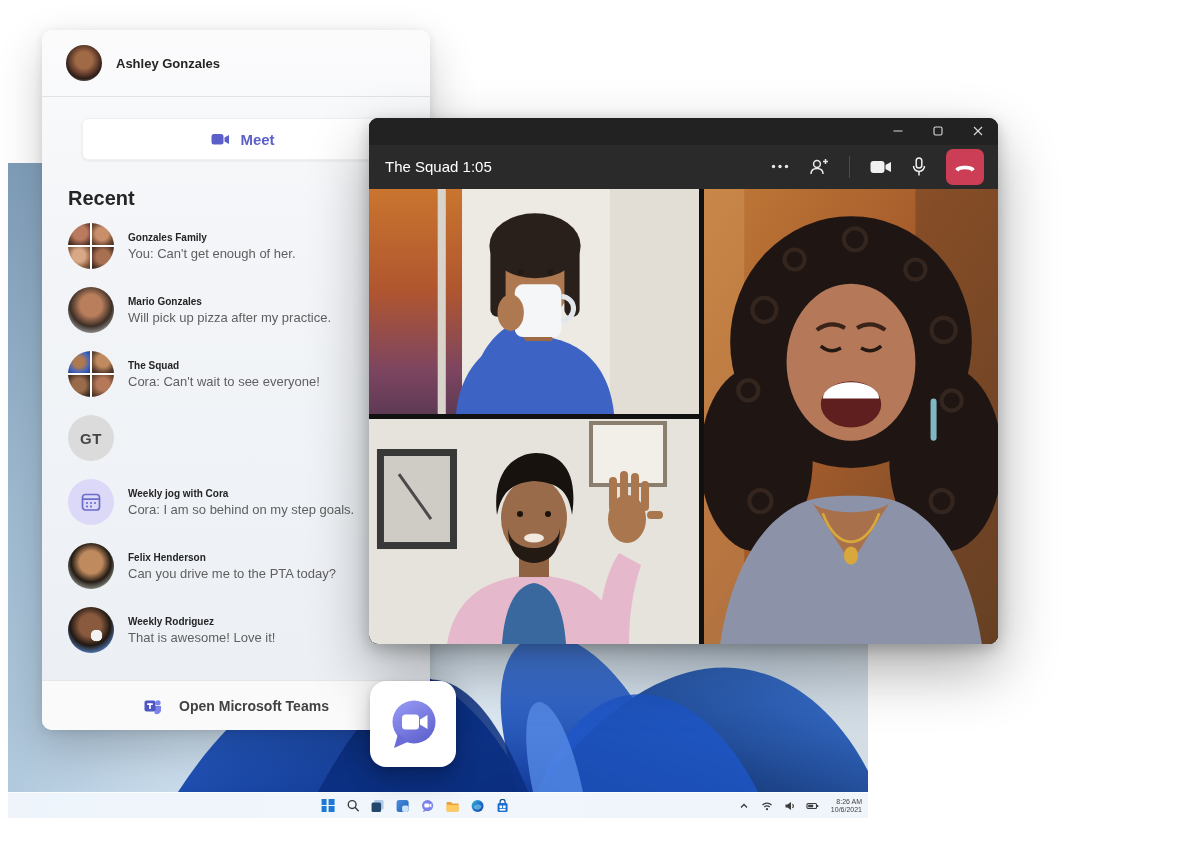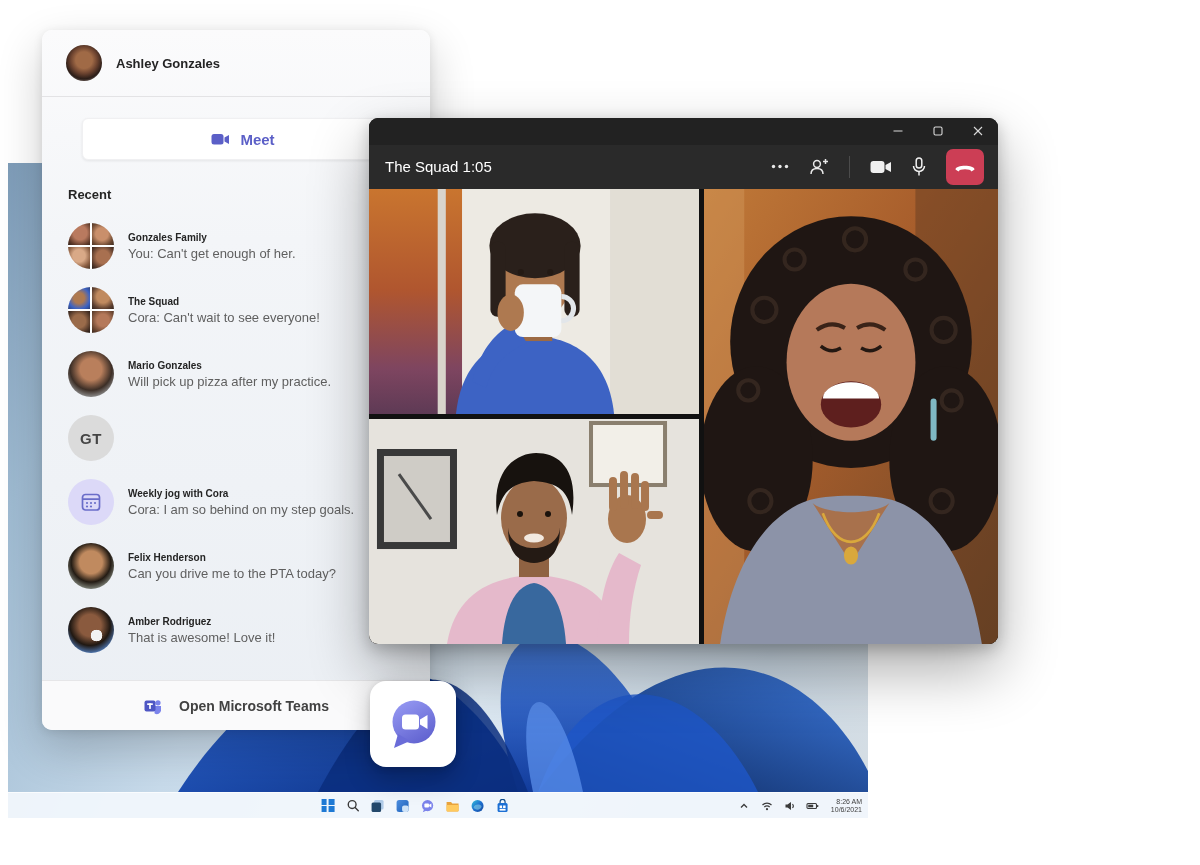--- a/index.html
+++ b/index.html
@@ -27,21 +27,21 @@
     border-radius:10px; box-shadow:0 18px 46px rgba(0,0,0,0.20), 0 2px 10px rgba(0,0,0,0.10); }
   .cp-header { height:67px; display:flex; align-items:center; gap:14px; padding:0 24px;
     border-bottom:1px solid #E3E3E5; }
   .cp-avatar { width:36px; height:36px; border-radius:50%;
     background:radial-gradient(circle at 50% 42%, #A06A46 0 30%, #6E4430 48%, #2B1D18 68%, #D9D0C6 100%); }
   .cp-name { font-size:13px; font-weight:bold; color:#242424; }
   .cp-actions { display:flex; gap:24px; padding:21px 26px 10px;margin-left:14px; }
   .cp-btn { flex:1; height:42px; background:#fff; border:1px solid #F0F0F2; border-radius:6px;
     display:flex; align-items:center; justify-content:center; gap:10px;
     color:#5B5FC7; font-size:15px; font-weight:bold; box-shadow:0 1px 3px rgba(0,0,0,0.08); cursor:pointer; }
-  .cp-recent { margin:17px 0 12px; padding:0 26px; font-size:13px; font-weight:bold; color:#252525; }
+  .cp-recent { margin:17px 0 4px; padding:0 26px; font-size:20px; font-weight:bold; color:#252525; }
   .cp-list { }
   .cp-item { height:64px; display:flex; align-items:center; gap:14px; padding:0 26px; cursor:pointer; }
   .cp-item .txt { display:flex; flex-direction:column; gap:3px; }
   .cp-title { font-size:10px; font-weight:bold; color:#242424; }
   .cp-sub { font-size:13px; color:#5F5F5F; }
   .av { width:46px; height:46px; border-radius:50%; flex:0 0 46px; overflow:hidden; position:relative; }
   .av-collage { display:grid; grid-template-columns:1fr 1fr; grid-template-rows:1fr 1fr; gap:2px; background:#fff; }
   .av-collage i { display:block; }
   .av-initials { background:#DBDBDB; display:flex; align-items:center; justify-content:center;
     font-size:15px; font-weight:bold; color:#454545; letter-spacing:0.5px; }
@@ -235,37 +235,37 @@
           <i style="background:radial-gradient(circle at 50% 40%,#D9A987 0 36%,#8A5E42 70%,#4A3526 100%)"></i>
           <i style="background:radial-gradient(circle at 50% 45%,#A87050 0 40%,#55382A 75%,#241812 100%)"></i>
         </div>
         <div class="txt">
           <div class="cp-title">Gonzales Family</div>
           <div class="cp-sub">You: Can't get enough of her.</div>
         </div>
       </div>
 
       <div class="cp-item">
+        <div class="av" style="background:radial-gradient(circle at 50% 40%,#B97F5C 0 30%,#3C2E26 58%,#8E8E8E 78%,#D6D6D6 100%)"></div>
+        <div class="txt">
+          <div class="cp-title">Mario Gonzales</div>
+          <div class="cp-sub">Will pick up pizza after my practice.</div>
+        </div>
+      </div>
+
+      <div class="cp-item">
         <div class="av av-collage">
           <i style="background:radial-gradient(circle at 50% 50%,#AE7950 0 34%,#3D63C4 70%,#2A3F78 100%)"></i>
           <i style="background:radial-gradient(circle at 50% 44%,#C08A5F 0 38%,#5E4030 74%,#33241C 100%)"></i>
           <i style="background:radial-gradient(circle at 50% 46%,#9A6B4A 0 40%,#4A3326 76%,#201712 100%)"></i>
           <i style="background:radial-gradient(circle at 50% 42%,#B5795A 0 36%,#6B4631 72%,#38261C 100%)"></i>
         </div>
         <div class="txt">
           <div class="cp-title">The Squad</div>
           <div class="cp-sub">Cora: Can't wait to see everyone!</div>
-        </div>
-      </div>
-
-      <div class="cp-item">
-        <div class="av" style="background:radial-gradient(circle at 50% 40%,#B97F5C 0 30%,#3C2E26 58%,#8E8E8E 78%,#D6D6D6 100%)"></div>
-        <div class="txt">
-          <div class="cp-title">Mario Gonzales</div>
-          <div class="cp-sub">Will pick up pizza after my practice.</div>
         </div>
       </div>
 
       <div class="cp-item">
         <div class="av av-initials">GT</div>
       </div>
 
       <div class="cp-item">
         <div class="av av-cal">
           <svg width="22" height="22" viewBox="0 0 22 22">
@@ -288,21 +288,21 @@
         <div class="av" style="background:radial-gradient(circle at 50% 42%,#C08A5F 0 32%,#241C14 56%,#7E8278 76%,#AEB2A8 100%)"></div>
         <div class="txt">
           <div class="cp-title">Felix Henderson</div>
           <div class="cp-sub">Can you drive me to the PTA today?</div>
         </div>
       </div>
 
       <div class="cp-item">
         <div class="av" style="background:radial-gradient(circle at 62% 62%,#F2F2F2 0 14%,rgba(242,242,242,0) 15%),radial-gradient(circle at 48% 40%,#8A5A3E 0 30%,#201812 55%,#4A6FA5 75%,#6E87AE 100%)"></div>
         <div class="txt">
-          <div class="cp-title">Amber Rodriguez</div>
+          <div class="cp-title">Weekly Rodriguez</div>
           <div class="cp-sub">That is awesome! Love it!</div>
         </div>
       </div>
 
     </div>
 
     <div class="cp-footer">
       <svg width="20" height="20" viewBox="0 0 20 20">
           <circle cx="15" cy="6.8" r="2.6" fill="#7B83EB"></circle>
           <path d="M11.5,10 h6.5 v4.2 a4,4 0 0 1 -6.5,3.1 Z" fill="#7B83EB"></path>

